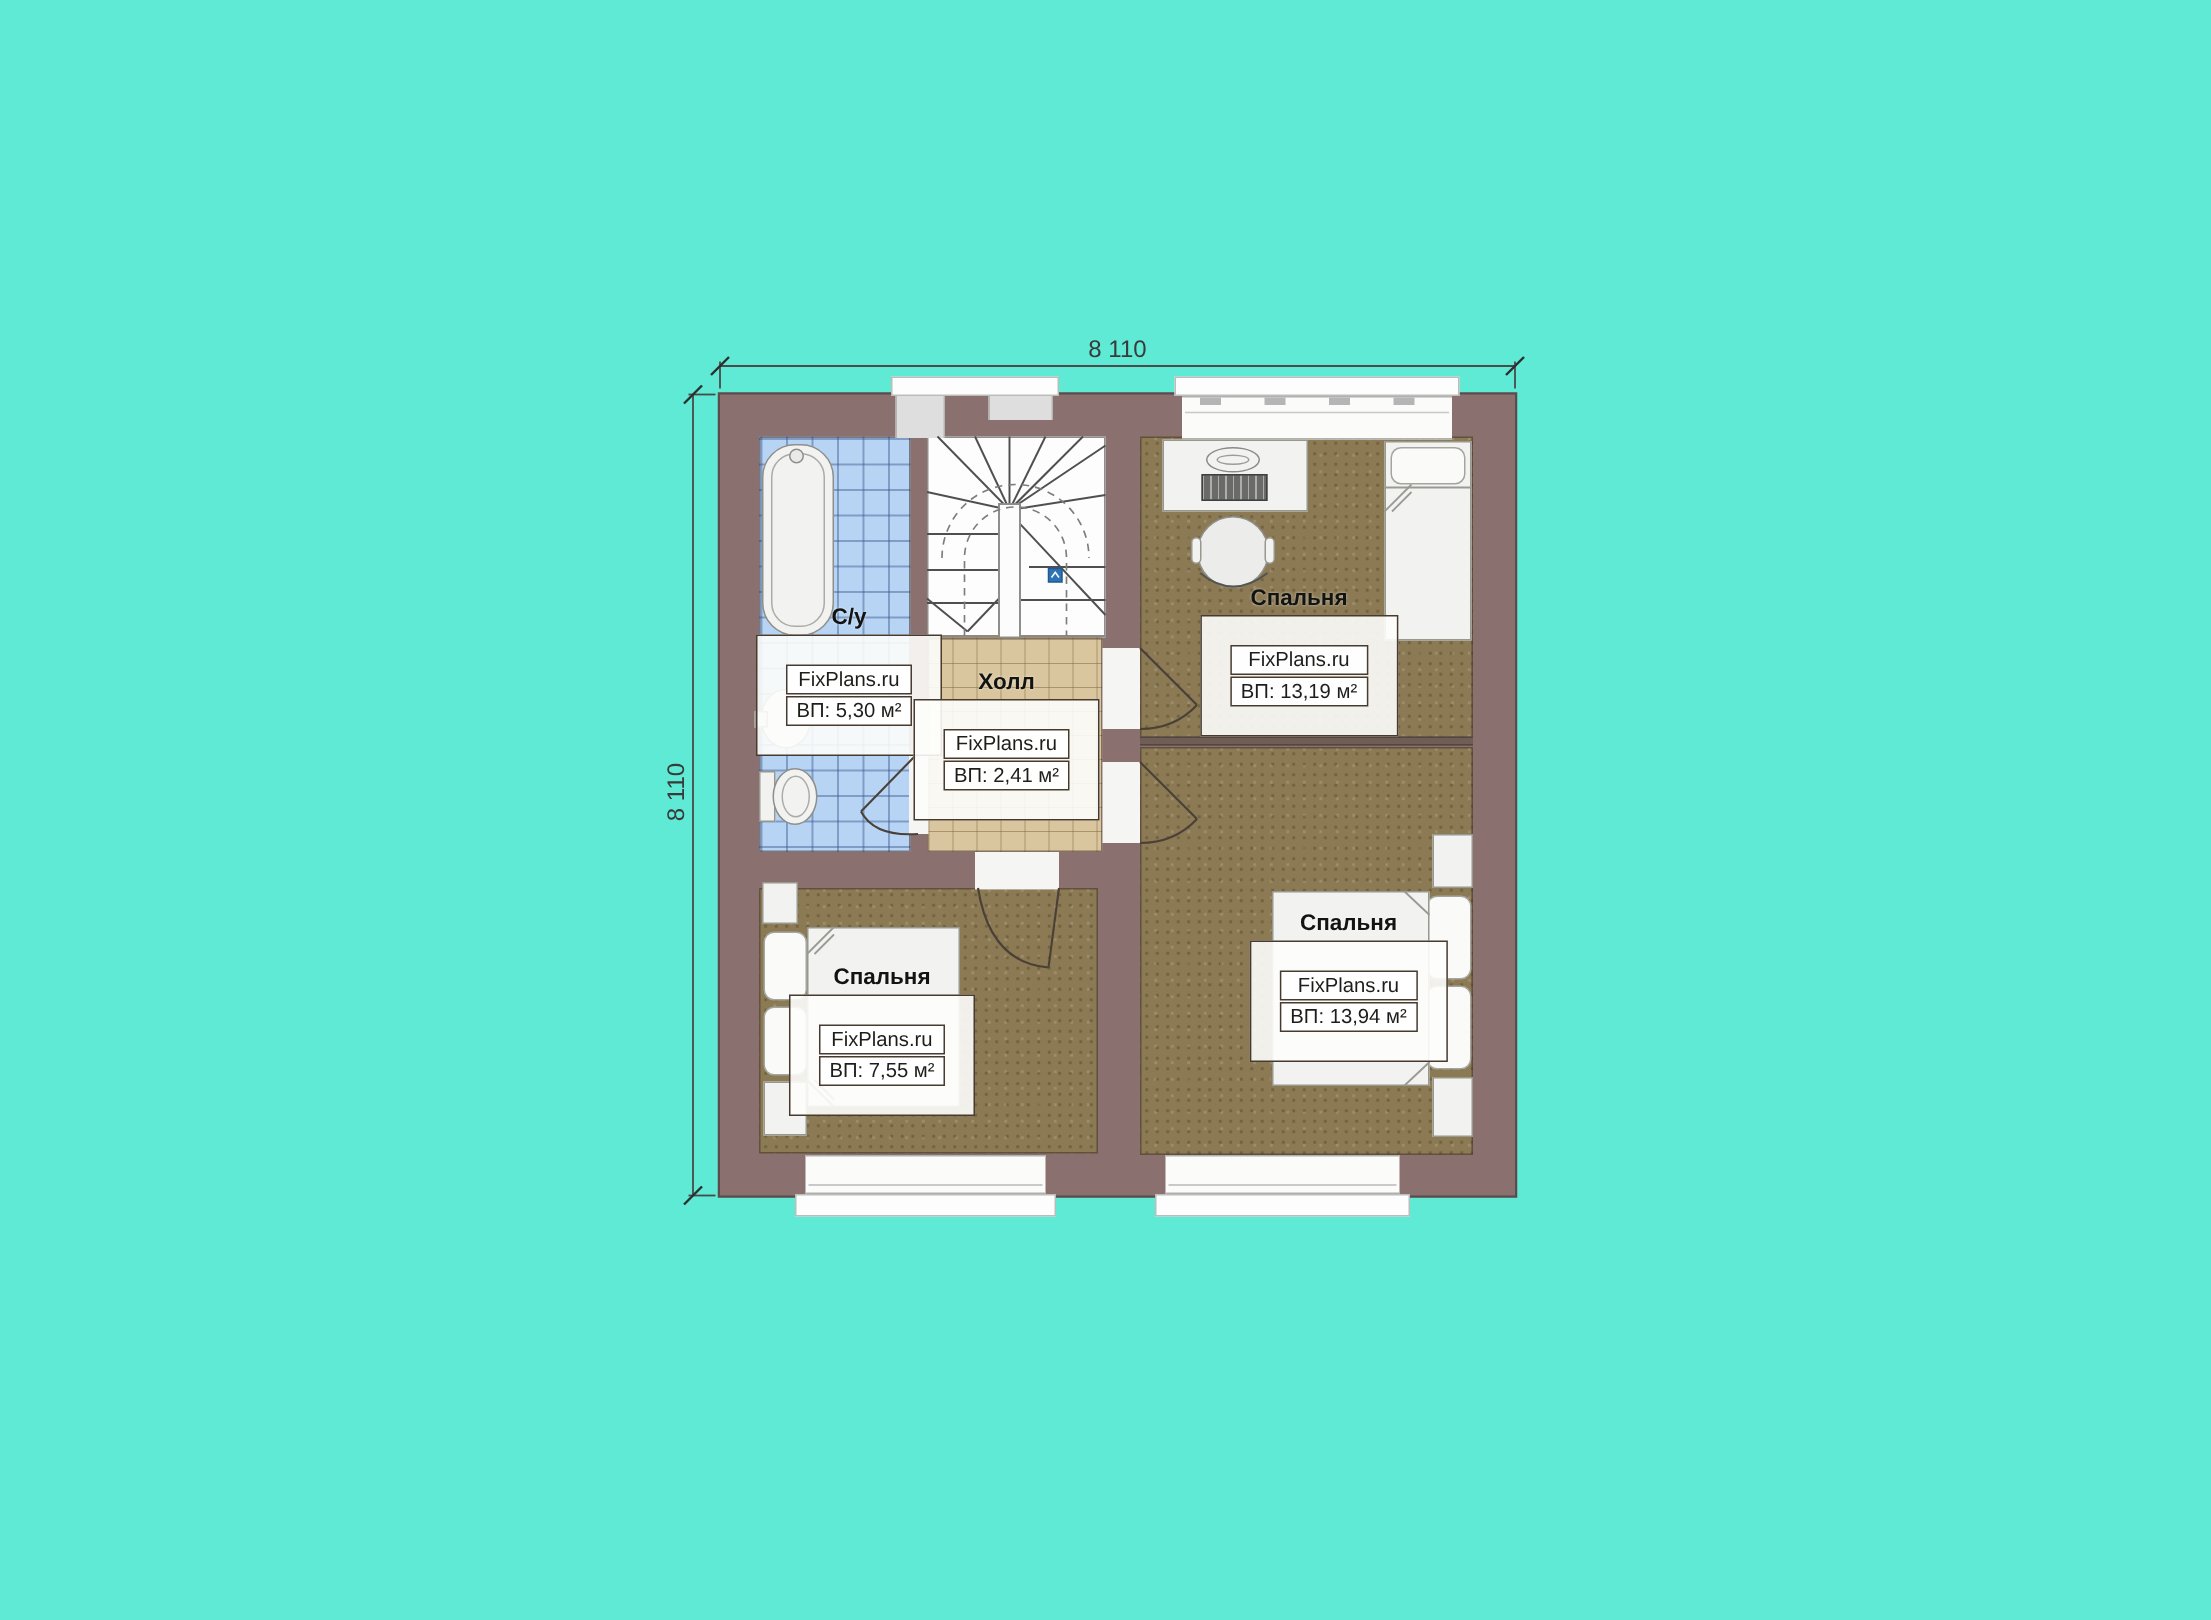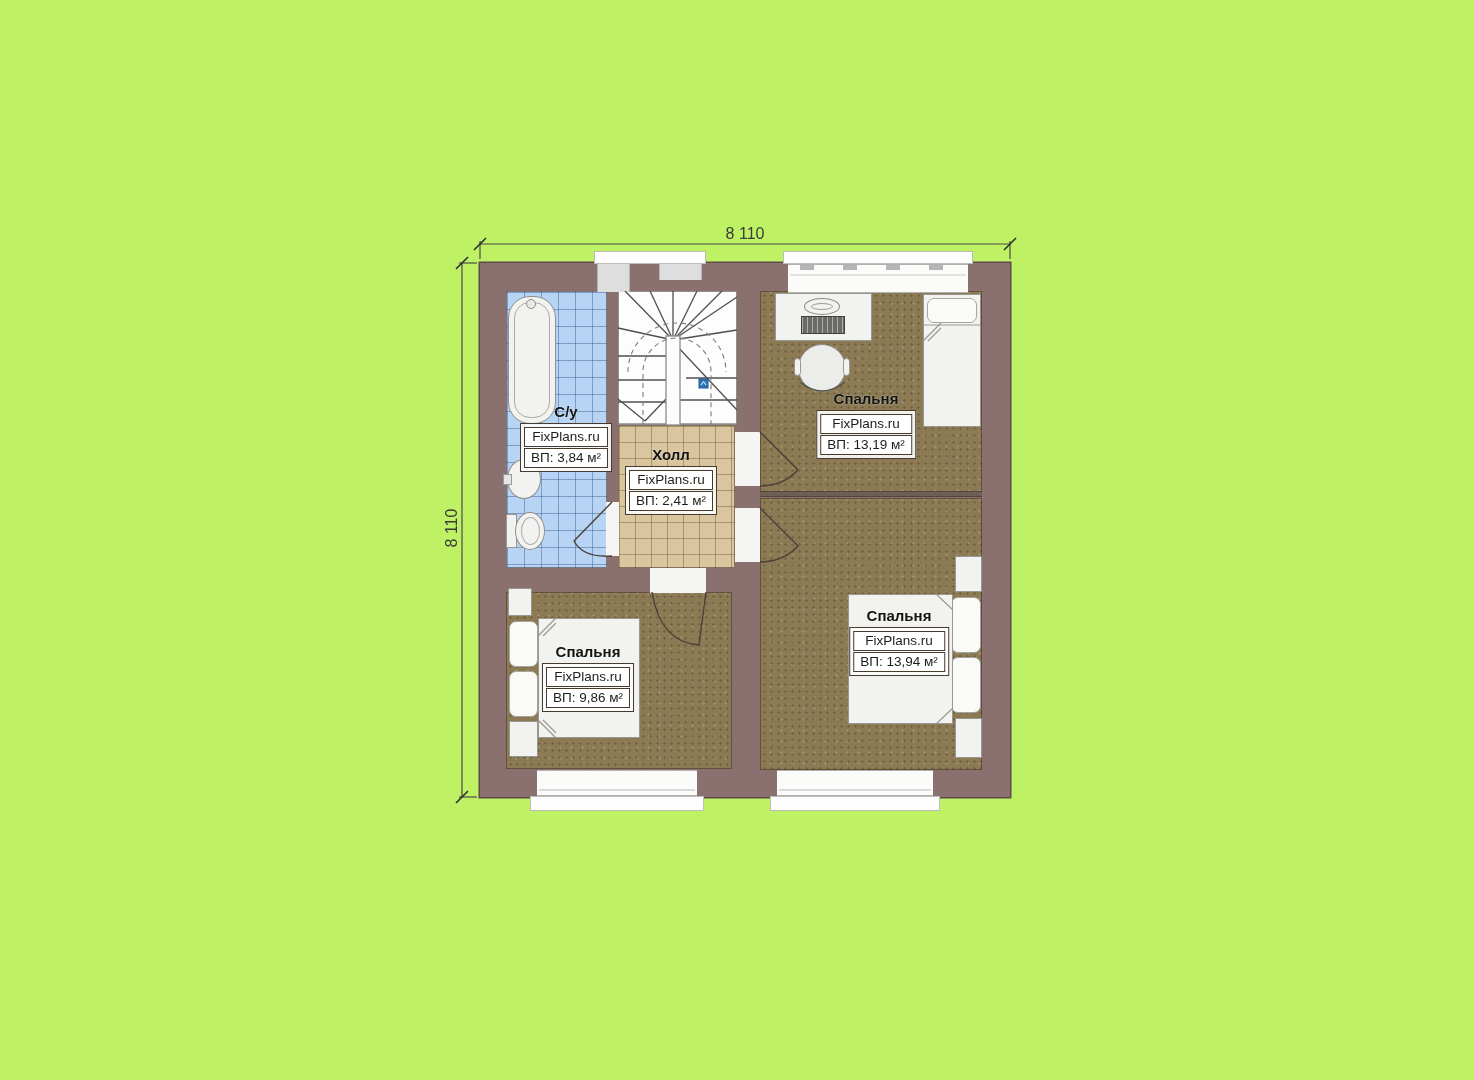--- a/index.html
+++ b/index.html
@@ -1,16 +1,16 @@
 <!DOCTYPE html>
 <html><head>
 <meta charset="utf-8">
 <style>
   html,body{margin:0;padding:0;background:#fff;}
-  .page{position:relative;width:1474px;height:1080px;background:#bef264;overflow:hidden;
+  .page{position:relative;width:1474px;height:1080px;background:#5eead4;overflow:hidden;
         font-family:"Liberation Sans","DejaVu Sans",sans-serif;}
   .abs{position:absolute;box-sizing:border-box;}
 
   
   .plan-bg{left:480px;top:263px;width:530px;height:534px;background:#8a7170;
            box-shadow:0 0 0 1.5px #5d4b49;z-index:1;}
 
   
   .floor{z-index:2;border:1px solid rgba(62,46,41,.55);}
   .floor-bath{left:506px;top:291px;width:101px;height:277px;
@@ -58,21 +58,21 @@
   .laptop{left:801px;top:316px;width:44px;height:18px;background:#6a6a68;border:1px solid #3f3f3d;
     background-image:repeating-linear-gradient(90deg,rgba(255,255,255,.45) 0 1px,transparent 1px 5px);z-index:5;}
   .chair{left:798px;top:344px;width:48px;height:48px;border-radius:50%;background:#ececea;border:1.5px solid #8f8f8b;}
   .arm-l{left:794px;top:358px;width:7px;height:18px;border-radius:4px;}
   .arm-r{left:843px;top:358px;width:7px;height:18px;border-radius:4px;}
   .pillow{border-radius:7px;background:#fafaf8;border:1px solid #a5a59f;}
 
   
   .room-label{z-index:6;display:flex;flex-direction:column;align-items:center;transform:translateX(-50%);}
   .room-name{font-size:15px;font-weight:bold;color:#131311;white-space:nowrap;line-height:18px;text-shadow:0 0 2px rgba(255,255,255,.6);}
-  .label-box{margin-top:2px;border:1px solid #473a2f;background:rgba(253,253,251,.9);padding:2px;}
+  .label-box{margin-top:2px;border:1px solid #473a2f;background:rgba(253,253,251,.9);padding:18px;}
   .label-row{border:1px solid #473a2f;background:rgba(255,255,255,.92);padding:0 6px;margin:1px;
              font-size:13.5px;color:#1d1d1b;white-space:nowrap;line-height:18px;text-align:center;}
 
   .dim-label{z-index:6;font-size:16px;color:#3a3a3a;white-space:nowrap;}
   .dim-top-label{left:745px;top:225px;transform:translateX(-50%);}
   .dim-left-label{left:452px;top:528px;transform:translate(-50%,-50%) rotate(-90deg);}
 
   svg.overlay{position:absolute;left:0;top:0;z-index:5;pointer-events:none;}
 </style>
 </head>
@@ -221,21 +221,21 @@
       <path d="M790,275 H966" stroke="#c8c8c6" stroke-width="1"></path>
       <path d="M539,790 H695" stroke="#b9b9b9" stroke-width="1"></path>
       <path d="M779,790 H931" stroke="#b9b9b9" stroke-width="1"></path>
     </g>
   </svg>
 
   <div class="abs room-label" style="left:566px;top:403px;">
     <div class="room-name">С/у</div>
     <div class="label-box">
       <div class="label-row">FixPlans.ru</div>
-      <div class="label-row">ВП: 3,84 м²</div>
+      <div class="label-row">ВП: 5,30 м²</div>
     </div>
   </div>
 
   <div class="abs room-label" style="left:671px;top:446px;">
     <div class="room-name">Холл</div>
     <div class="label-box">
       <div class="label-row">FixPlans.ru</div>
       <div class="label-row">ВП: 2,41 м²</div>
     </div>
   </div>
@@ -245,21 +245,21 @@
     <div class="label-box">
       <div class="label-row">FixPlans.ru</div>
       <div class="label-row">ВП: 13,19 м²</div>
     </div>
   </div>
 
   <div class="abs room-label" style="left:588px;top:643px;">
     <div class="room-name">Спальня</div>
     <div class="label-box">
       <div class="label-row">FixPlans.ru</div>
-      <div class="label-row">ВП: 9,86 м²</div>
+      <div class="label-row">ВП: 7,55 м²</div>
     </div>
   </div>
 
   <div class="abs room-label" style="left:899px;top:607px;">
     <div class="room-name">Спальня</div>
     <div class="label-box">
       <div class="label-row">FixPlans.ru</div>
       <div class="label-row">ВП: 13,94 м²</div>
     </div>
   </div>

